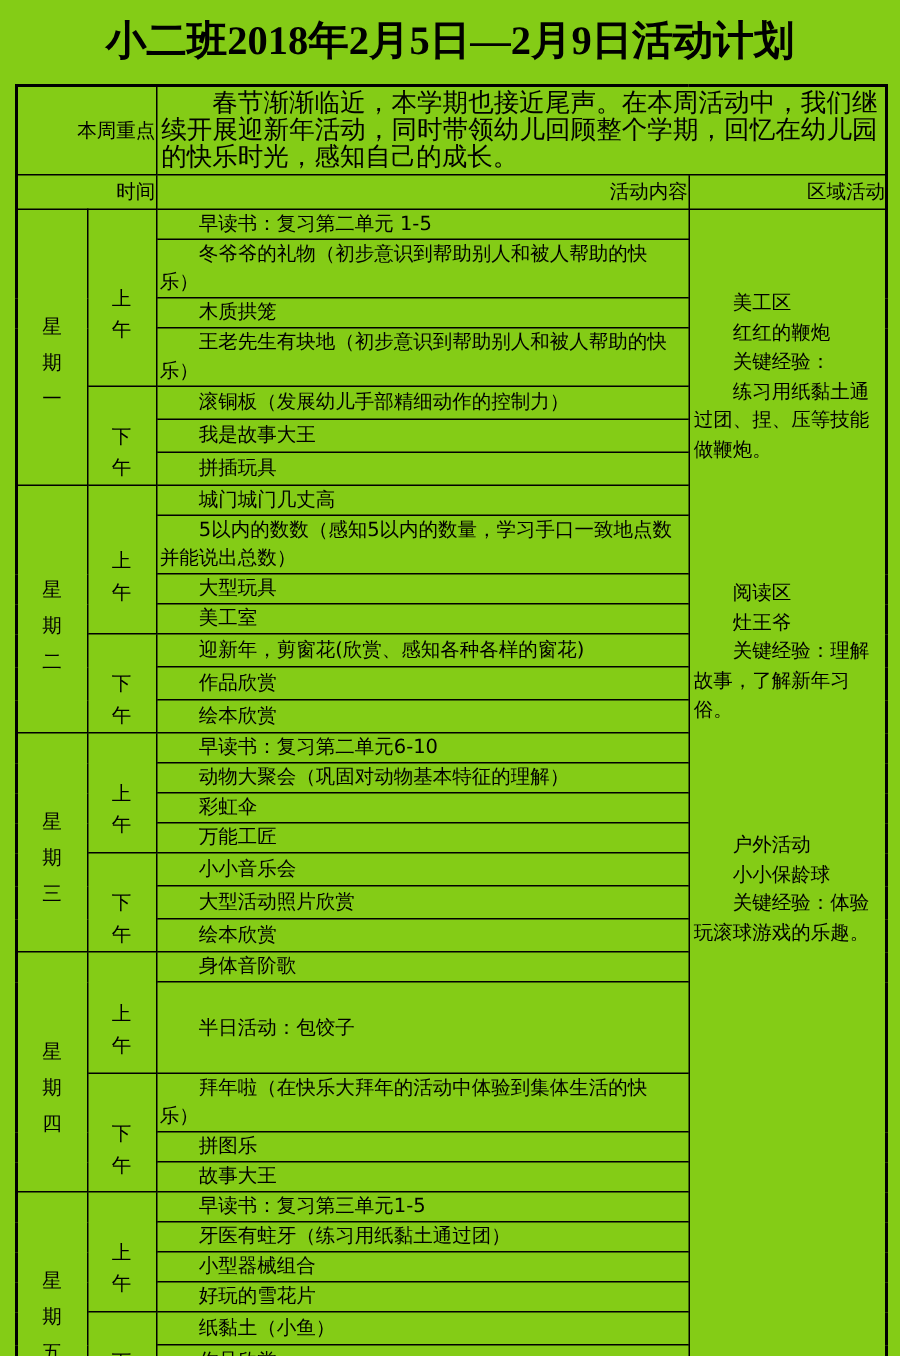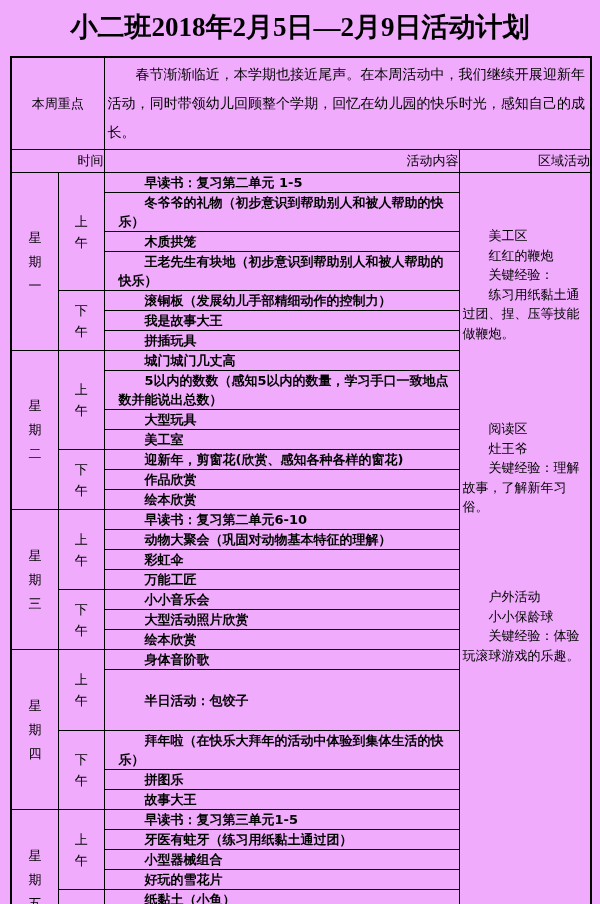--- a/index.html
+++ b/index.html
@@ -2,21 +2,21 @@
 <html><head>
 <meta charset="utf-8">
 <style>
   * { box-sizing: border-box; margin: 0; padding: 0; }
   html, body { background: #ffffff; }
   body { font-family: "DejaVu Sans", "Liberation Sans", sans-serif; color: #000; }
   .page {
     position: relative;
     width: 600px;
     height: 904px;
-    background: #f0abfc;
+    background: #84cc16;
     overflow: hidden;
   }
   .doc-title {
     padding-top: 11px;
     text-align: center;
     font-family: "Liberation Serif", "DejaVu Serif", serif;
     font-weight: bold;
     font-size: 27px;
     line-height: 32px;
     white-space: nowrap;
@@ -36,49 +36,49 @@
   }
   
   .rf  { height: 48px; }   
   .rh  { height: 23px; }   
   .r1  { height: 19.6px; } 
   .r2  { height: 39.2px; } 
   .r3  { height: 61px; } 
   .rl  { height: 37px; }   
 
   td.lbl {
-    text-align: center;
+    text-align: right;
     font-size: 14px;
   }
   td.focus-text { padding: 2px 5px 2px 3px; }
   td.focus-text p {
     text-indent: 2em;
     text-align: justify;
-    line-height: 29px;
-    font-size: 14px;
+    line-height: 18px;
+    font-size: 17px;
   }
   td.head { text-align: right; font-size: 14px; }
 
   td.day, td.ampm { text-align: center; }
   .vt {
     display: inline-block;
     width: 1.05em;
     word-break: break-all;
-    text-align: right;
+    text-align: center;
     line-height: 24px;
     font-size: 13px;
+    margin-top: 23px;
   }
   td.ampm .vt { line-height: 21px; }
 
   td.act {
     text-align: left;
-    padding: 0 3px 0 14px;
+    padding: 0 3px 0 2px;
     text-indent: 2em;
     line-height: 19px;
-    font-weight: bold;
   }
 
   td.region {
     position: relative;
     vertical-align: top;
     padding: 1px;
   }
   .rblock {
     position: absolute;
     left: 0;

